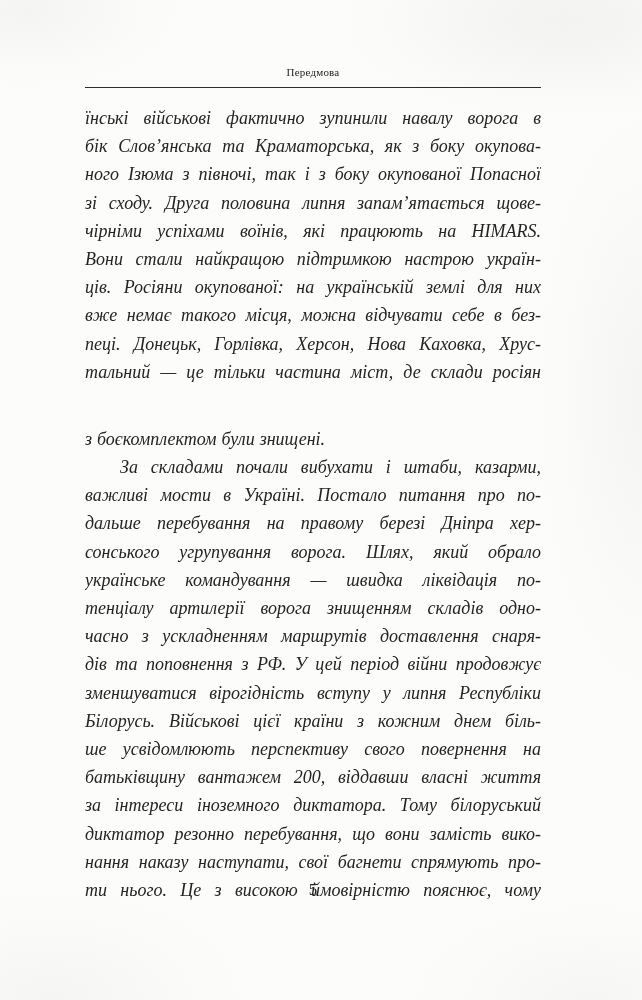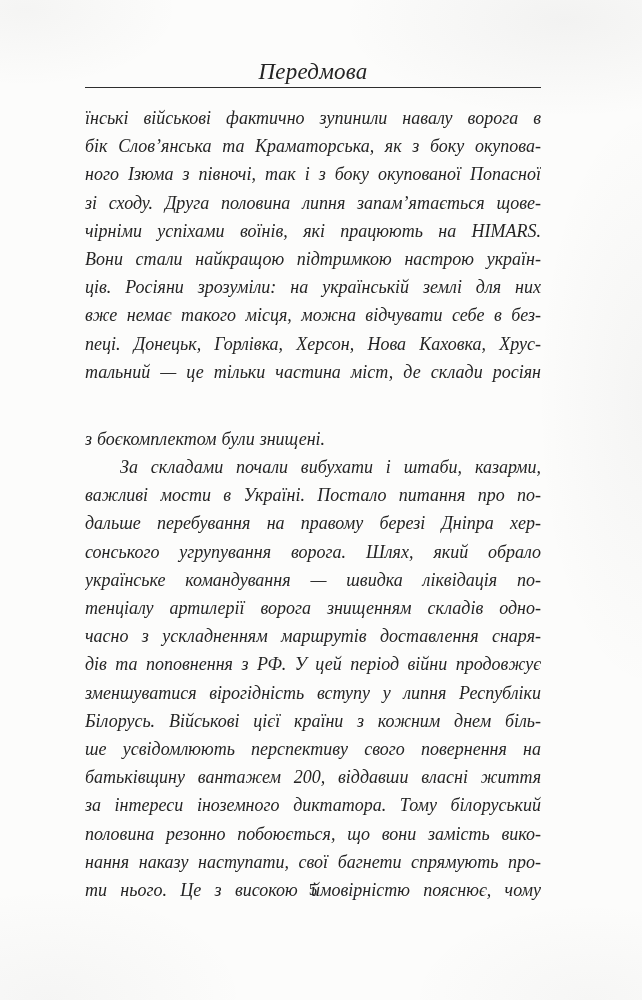--- a/index.html
+++ b/index.html
@@ -24,22 +24,21 @@
     overflow: hidden;
   }
   .running-head {
     position: absolute;
     left: 85px;
     top: 62px;
     width: 456px;
     text-align: center;
   }
   .head-title {
-    font-style: italic;
-    font-size: 23px;
+    font-size: 11px;
     line-height: 20px;
     letter-spacing: 0.2px;
   }
   .head-rule {
     margin-top: 5px;
     border: 0;
     border-bottom: 1.5px solid #2e2e2e;
   }
   .text-block {
     position: absolute;
@@ -84,41 +83,41 @@
   </div>
 
   <div class="text-block" id="body-container">
       <div>
         <div class="line">їнські військові фактично зупинили навалу ворога в</div>
         <div class="line">бік Слов’янська та Краматорська, як з боку окупова-</div>
         <div class="line">ного Ізюма з півночі, так і з боку окупованої Попасної</div>
         <div class="line">зі сходу. Друга половина липня запам’ятається щове-</div>
         <div class="line">чірніми успіхами воїнів, які працюють на HIMARS.</div>
         <div class="line">Вони стали найкращою підтримкою настрою україн-</div>
-        <div class="line">ців. Росіяни зрозуміли: на українській землі для них</div>
+        <div class="line">ців. Росіяни окупованої: на українській землі для них</div>
         <div class="line">вже немає такого місця, можна відчувати себе в без-</div>
         <div class="line">пеці. Донецьк, Горлівка, Херсон, Нова Каховка, Хрус-</div>
         <div class="line">тальний — це тільки частина міст, де склади росіян</div>
         <div class="line para-end">з боєкомплектом були знищені.</div>
       </div>
       <div>
         <div class="line indent">За складами почали вибухати і штаби, казарми,</div>
         <div class="line">важливі мости в Україні. Постало питання про по-</div>
         <div class="line">дальше перебування на правому березі Дніпра хер-</div>
         <div class="line">сонського угрупування ворога. Шлях, який обрало</div>
         <div class="line">українське командування — швидка ліквідація по-</div>
         <div class="line">тенціалу артилерії ворога знищенням складів одно-</div>
         <div class="line">часно з ускладненням маршрутів доставлення снаря-</div>
         <div class="line">дів та поповнення з РФ. У цей період війни продовжує</div>
         <div class="line">зменшуватися вірогідність вступу у липня Республіки</div>
         <div class="line">Білорусь. Військові цієї країни з кожним днем біль-</div>
         <div class="line">ше усвідомлюють перспективу свого повернення на</div>
         <div class="line">батьківщину вантажем 200, віддавши власні життя</div>
         <div class="line">за інтереси іноземного диктатора. Тому білоруський</div>
-        <div class="line">половина резонно побоюється, що вони замість вико-</div>
+        <div class="line">диктатор резонно перебування, що вони замість вико-</div>
         <div class="line">нання наказу наступати, свої багнети спрямують про-</div>
         <div class="line">ти нього. Це з високою ймовірністю пояснює, чому</div>
       </div>
     </div>
 
   <div class="folio">5</div>
 
 </div>
 
 </body></html>

